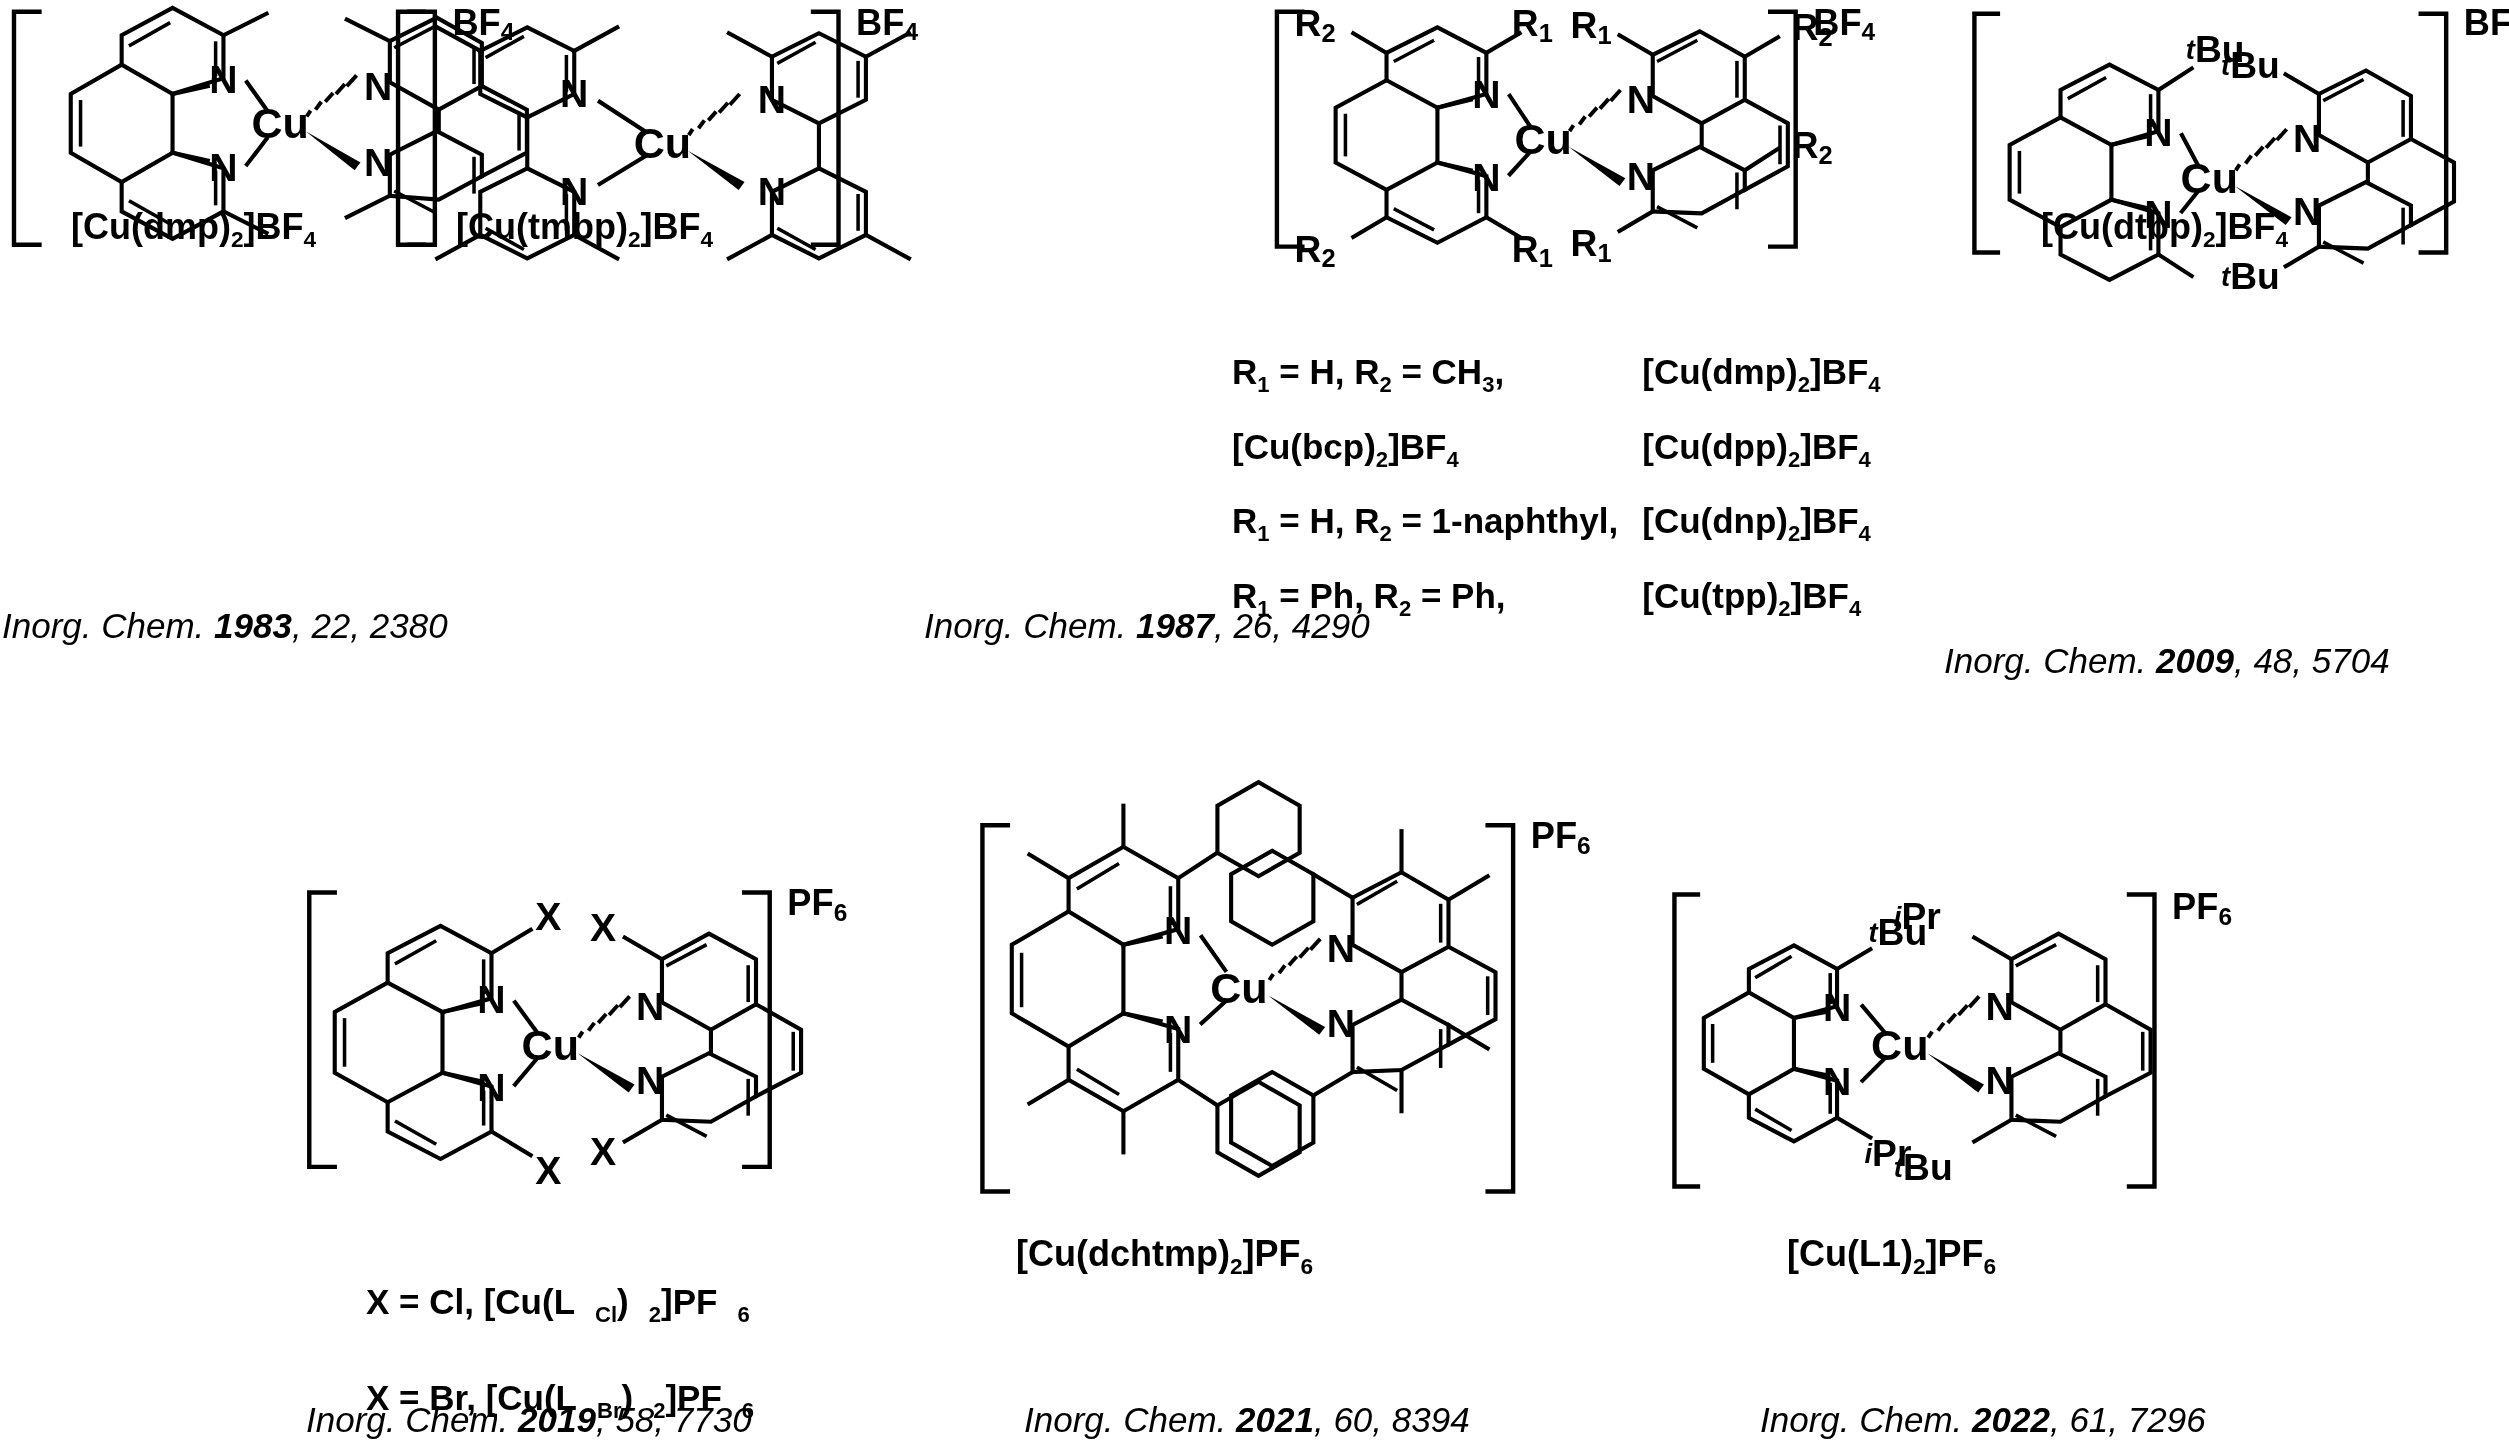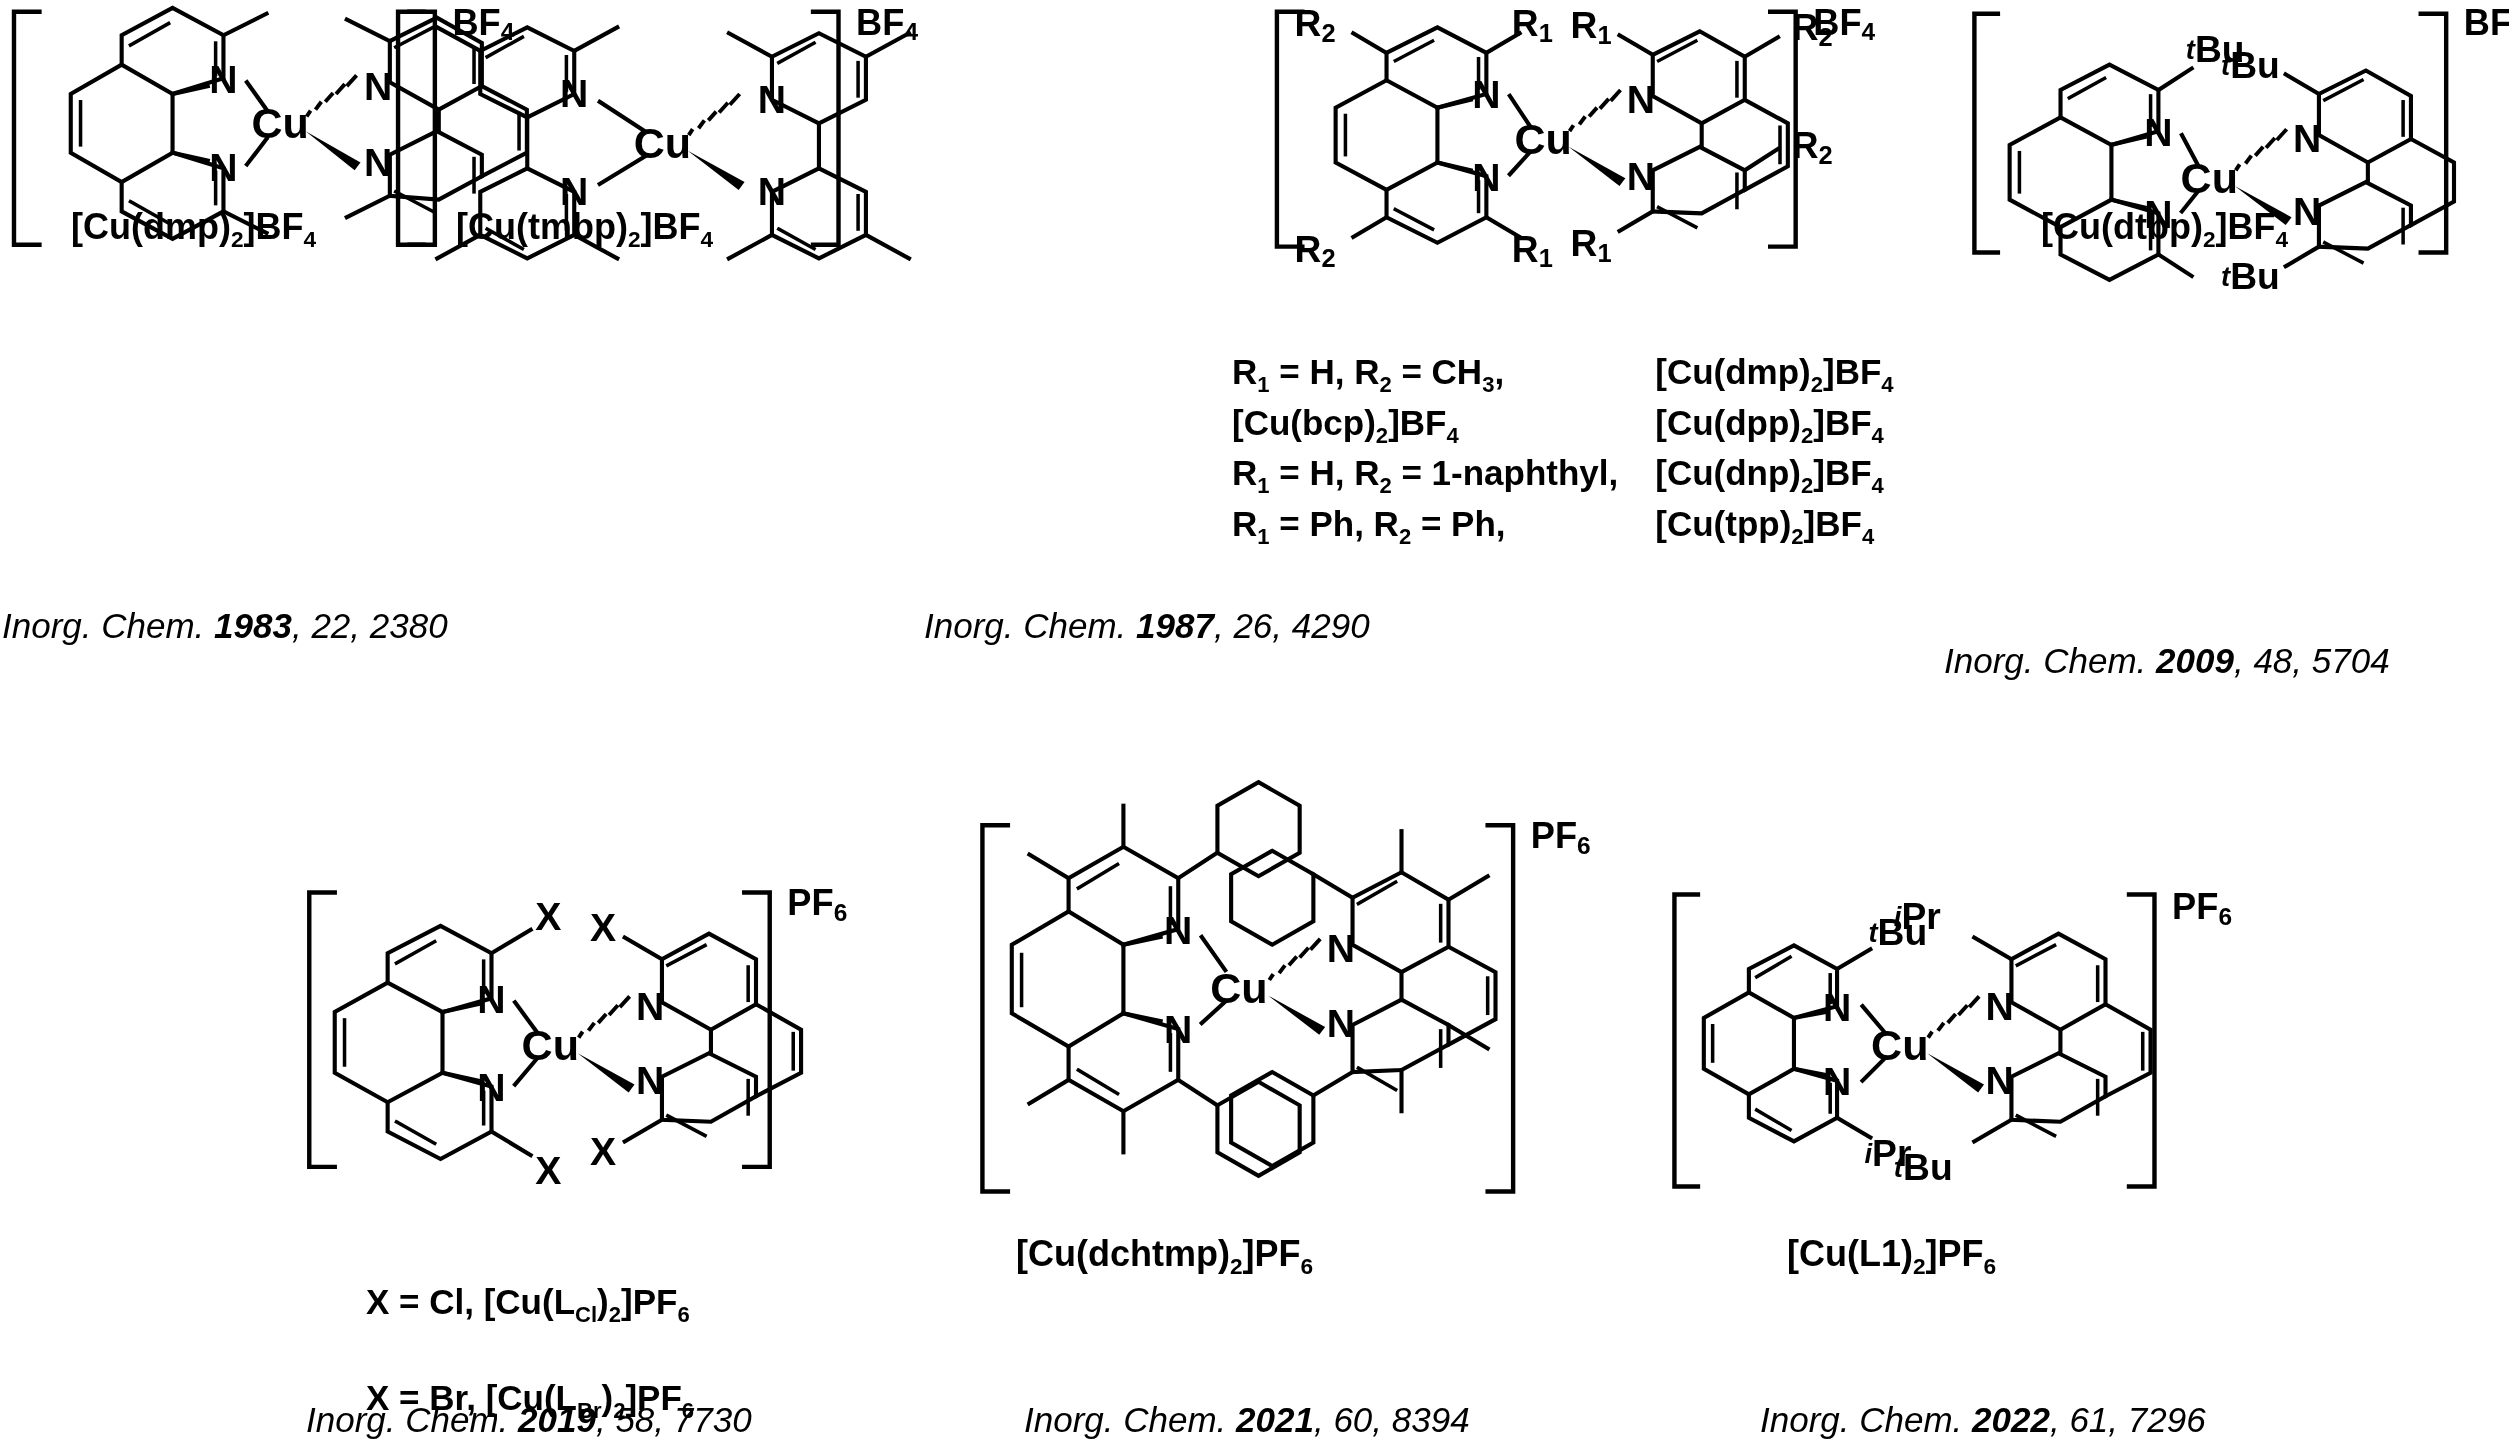--- a/index.html
+++ b/index.html
@@ -13,25 +13,25 @@
   text{font-family:"Liberation Sans", sans-serif;}
   .atom{font-size:40px;font-weight:700;text-anchor:middle;dominant-baseline:central;}
   .sub-lbl{font-size:38px;font-weight:700;dominant-baseline:central;}
   .sub-lbl .sb{font-size:26px;}
   .sub-lbl .it{font-style:italic;font-size:28px;}
   .counter{font-size:37px;font-weight:700;dominant-baseline:central;}
   .counter .sb{font-size:25px;}
   .cap{position:absolute;font-size:36px;font-weight:700;white-space:nowrap;}
   .cap sub{font-size:0.63em;}
   .legend{position:absolute;font-size:35px;font-weight:700;white-space:pre;line-height:1.30;}
-  .legend sub{font-size:0.63em;}
+  .legend sub{font-size:0.63em;margin-left:20px;}
   .cite{position:absolute;font-style:italic;font-size:35px;white-space:nowrap;}
   .cite b{font-weight:700;}
   .lgrid{position:absolute;display:grid;grid-template-columns:auto auto;
-         column-gap:37px;row-gap:0;font-size:35px;font-weight:700;line-height:1.30;}
+         column-gap:37px;row-gap:0;font-size:35px;font-weight:700;line-height:1.30;gap:24px;}
   .lgrid span{white-space:nowrap;}
   .lgrid sub{font-size:0.63em;}
 </style>
 </head>
 <body>
 
 <div class="panel" style="left:0px;top:0px;width:627px;height:323px;">
   <svg width="627" height="323" viewBox="0 0 640 330">
 
     <path class="brk" d="M 40 12 L 14 12 L 14 250 L 40 250"></path>

